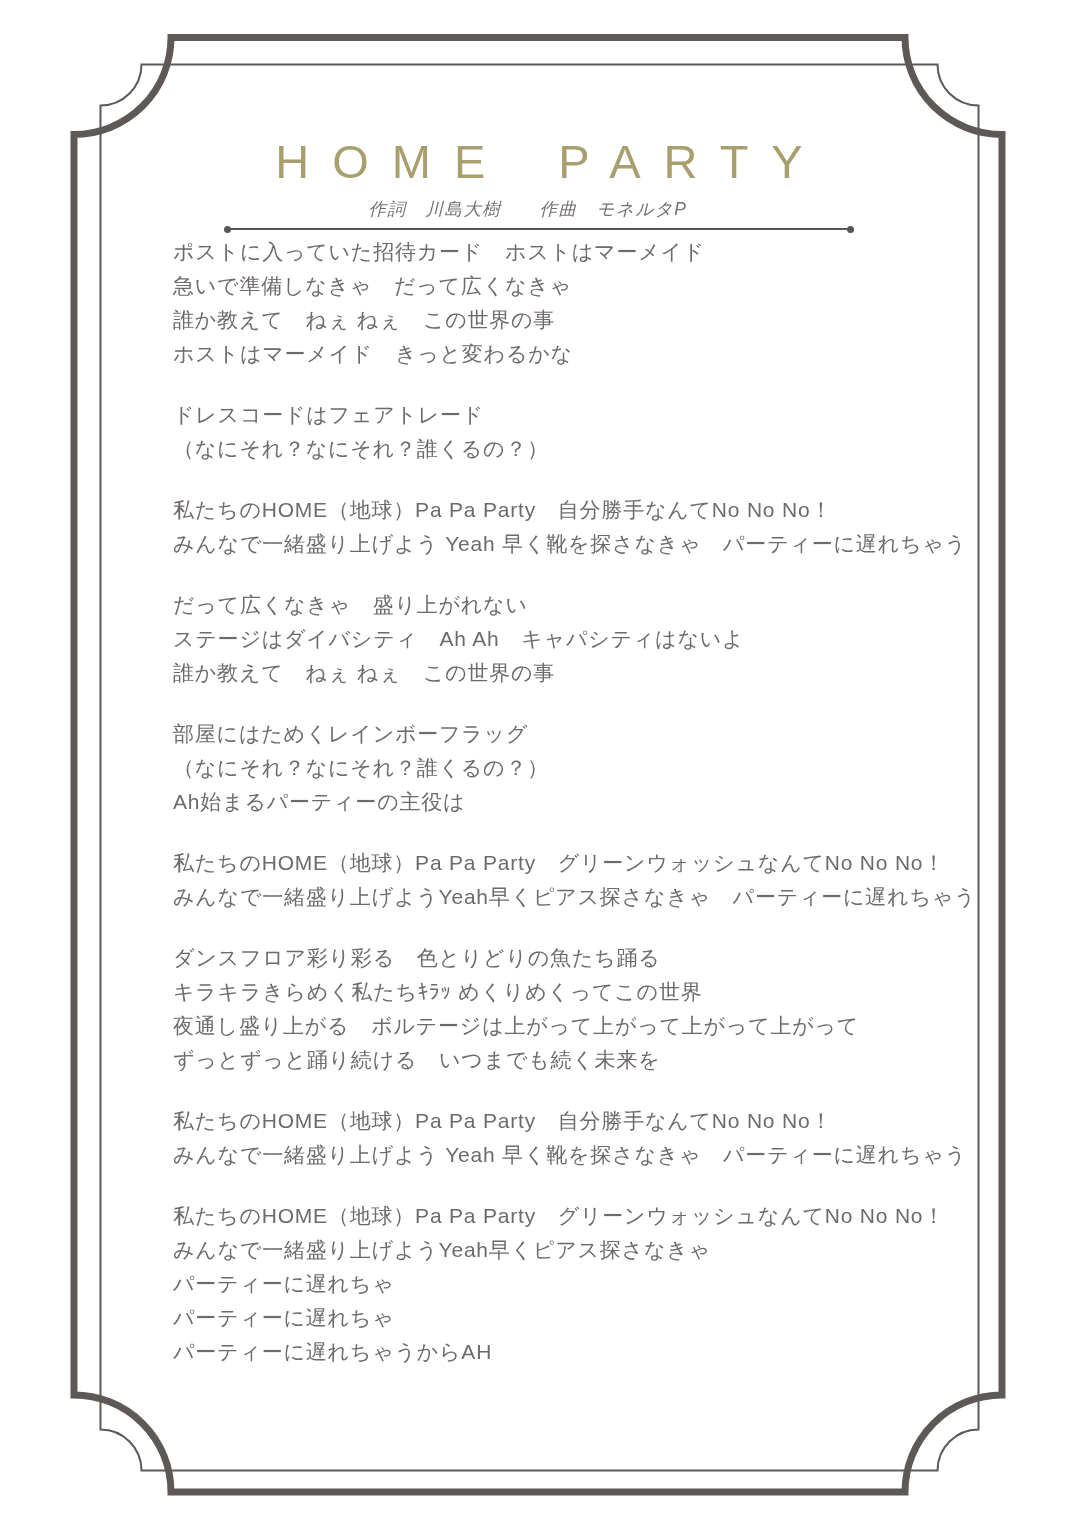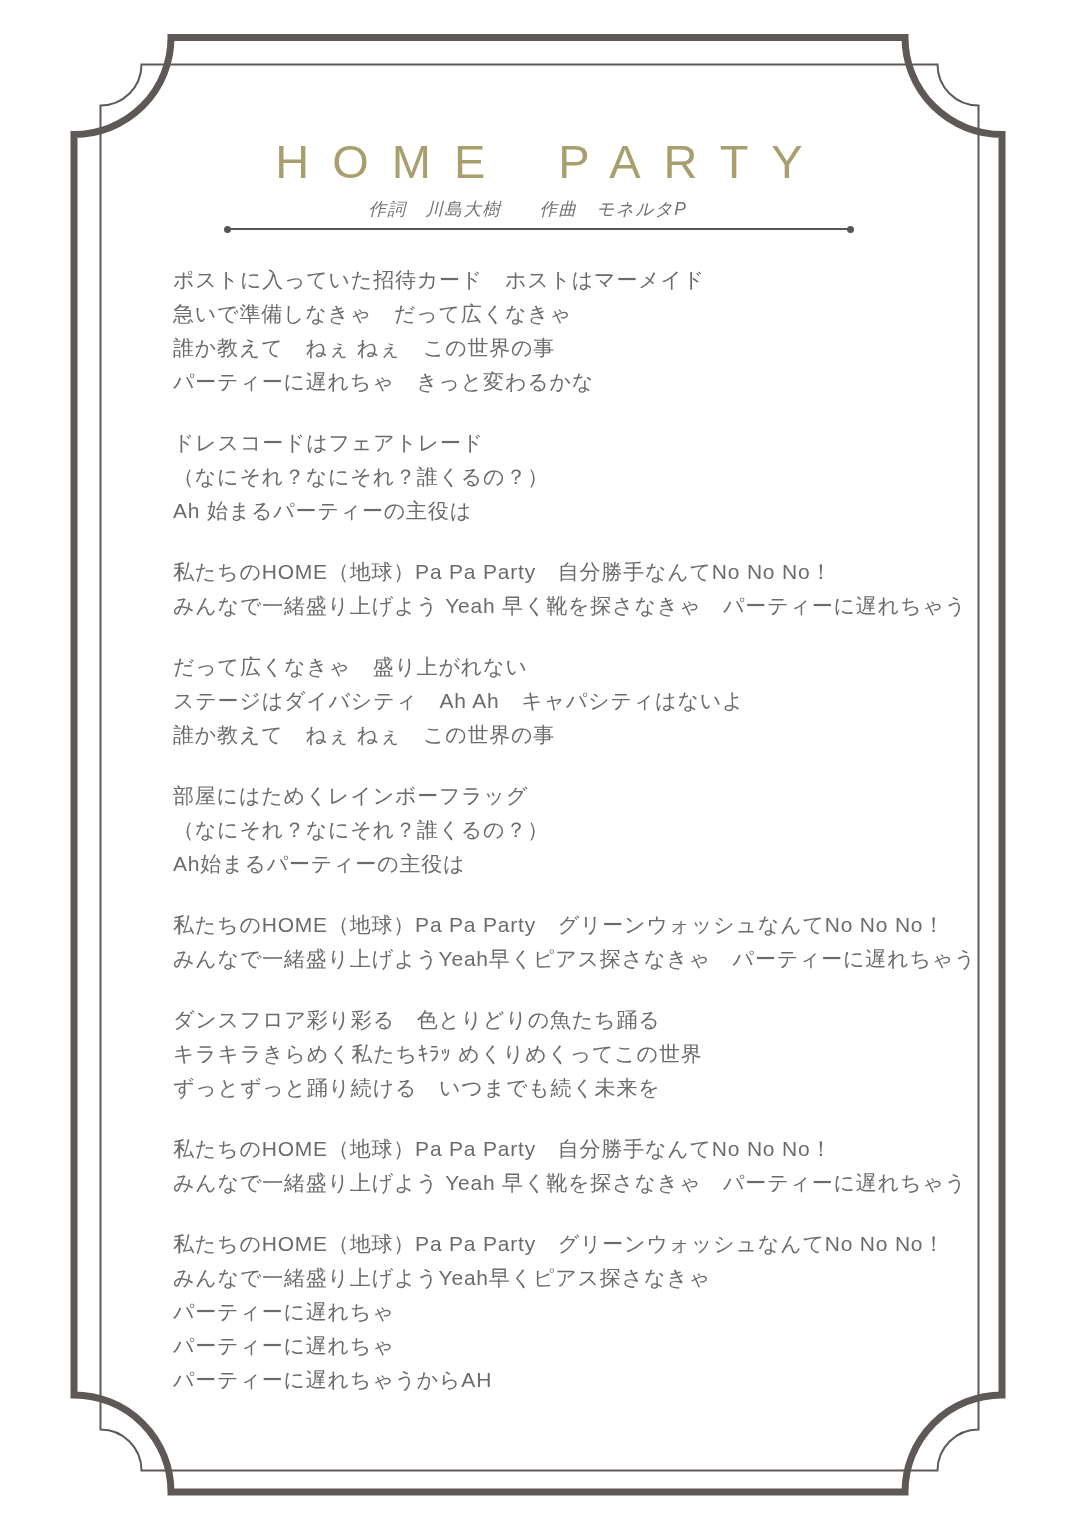--- a/index.html
+++ b/index.html
@@ -35,21 +35,21 @@
     position:absolute;left:227px;top:228px;width:624px;height:2px;
     background:#5a5555;
   }
   .divider .dot{
     position:absolute;top:-2.5px;width:7px;height:7px;border-radius:50%;
     background:#5a5555;
   }
   .divider .dot-left{left:-3px;}
   .divider .dot-right{right:-3px;}
   .lyrics{
-    position:absolute;left:173px;top:263px;width:760px;
+    position:absolute;left:173px;top:235px;width:760px;
     color:#6e6a6a;
     font-size:21px;
     letter-spacing:0.8px;
   }
   .stanza{margin:0 0 27px 0;}
   .line{height:34px;line-height:34px;white-space:pre;}
 </style>
 </head>
 <body>
 
@@ -85,26 +85,25 @@
   <div class="divider">
     <span class="dot dot-left"></span>
     <span class="dot dot-right"></span>
   </div>
 
   <div class="lyrics">
       <div class="stanza">
         <div class="line">ポストに入っていた招待カード　ホストはマーメイド</div>
         <div class="line">急いで準備しなきゃ　だって広くなきゃ</div>
         <div class="line">誰か教えて　ねぇ ねぇ　この世界の事</div>
-        <div class="line">パーティーに遅れちゃ　きっと変わるかな</div>
+        <div class="line">ホストはマーメイド　きっと変わるかな</div>
       </div>
       <div class="stanza">
         <div class="line">ドレスコードはフェアトレード</div>
         <div class="line">（なにそれ？なにそれ？誰くるの？）</div>
-        <div class="line">Ah 始まるパーティーの主役は</div>
       </div>
       <div class="stanza">
         <div class="line">私たちのHOME（地球）Pa Pa Party　自分勝手なんてNo No No！</div>
         <div class="line">みんなで一緒盛り上げよう Yeah 早く靴を探さなきゃ　パーティーに遅れちゃう</div>
       </div>
       <div class="stanza">
         <div class="line">だって広くなきゃ　盛り上がれない</div>
         <div class="line">ステージはダイバシティ　Ah Ah　キャパシティはないよ</div>
         <div class="line">誰か教えて　ねぇ ねぇ　この世界の事</div>
       </div>
@@ -113,20 +112,21 @@
         <div class="line">（なにそれ？なにそれ？誰くるの？）</div>
         <div class="line">Ah始まるパーティーの主役は</div>
       </div>
       <div class="stanza">
         <div class="line">私たちのHOME（地球）Pa Pa Party　グリーンウォッシュなんてNo No No！</div>
         <div class="line">みんなで一緒盛り上げようYeah早くピアス探さなきゃ　パーティーに遅れちゃう</div>
       </div>
       <div class="stanza">
         <div class="line">ダンスフロア彩り彩る　色とりどりの魚たち踊る</div>
         <div class="line">キラキラきらめく私たちｷﾗｯ めくりめくってこの世界</div>
+        <div class="line">夜通し盛り上がる　ボルテージは上がって上がって上がって上がって</div>
         <div class="line">ずっとずっと踊り続ける　いつまでも続く未来を</div>
       </div>
       <div class="stanza">
         <div class="line">私たちのHOME（地球）Pa Pa Party　自分勝手なんてNo No No！</div>
         <div class="line">みんなで一緒盛り上げよう Yeah 早く靴を探さなきゃ　パーティーに遅れちゃう</div>
       </div>
       <div class="stanza">
         <div class="line">私たちのHOME（地球）Pa Pa Party　グリーンウォッシュなんてNo No No！</div>
         <div class="line">みんなで一緒盛り上げようYeah早くピアス探さなきゃ</div>
         <div class="line">パーティーに遅れちゃ</div>

